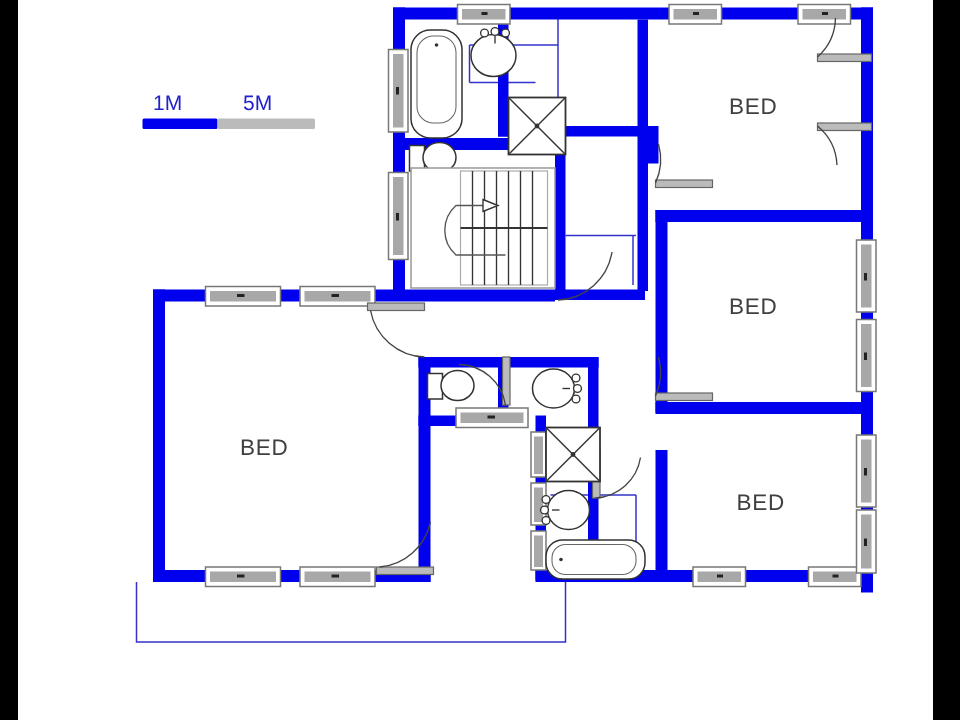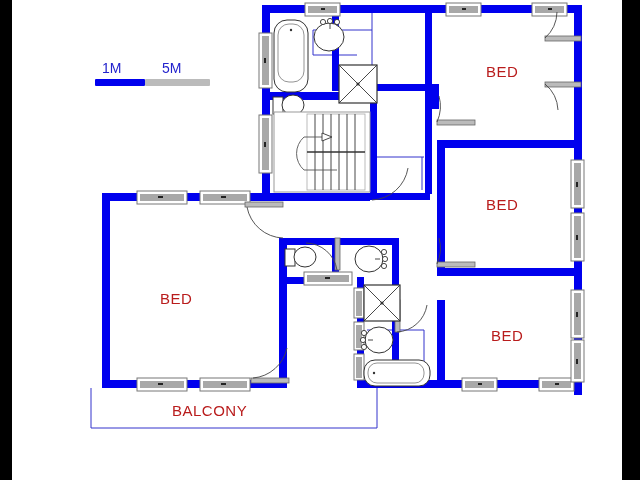--- a/index.html
+++ b/index.html
@@ -24,21 +24,21 @@
     background: #ffffff;
   }
   #plan-svg {
     position: absolute;
     left: 0;
     top: 0;
     display: block;
   }
   .room-label {
     position: absolute;
-    color: #b91c1c;
+    color: #404040;
     font-family: "Liberation Sans", sans-serif;
     font-size: 15px;
     letter-spacing: 0.5px;
     white-space: nowrap;
     user-select: none;
   }
   .scale-label {
     position: absolute;
     color: #2222cc;
     font-family: "Liberation Sans", sans-serif;
@@ -371,21 +371,20 @@
     </svg>
 
     <div class="room-label" style="left:474px; top:63px;">BED</div>
 
     <div class="room-label" style="left:474px; top:196px;">BED</div>
 
     <div class="room-label" style="left:479px; top:327px;">BED</div>
 
     <div class="room-label" style="left:148px; top:290px;">BED</div>
 
-    <div class="room-label" style="left:160px; top:402px;">BALCONY</div>
 
     <div>
       <div class="scale-label" style="left:90px; top:60px;">1M</div>
       <div class="scale-label" style="left:150px; top:60px;">5M</div>
       <div class="scale-seg" style="left:83px; top:79px; width:50px; background:#0000ee;"></div>
       <div class="scale-seg" style="left:133px; top:79px; width:65px; background:#bbbbbb;"></div>
     </div>
 
   </div>
 </div>

